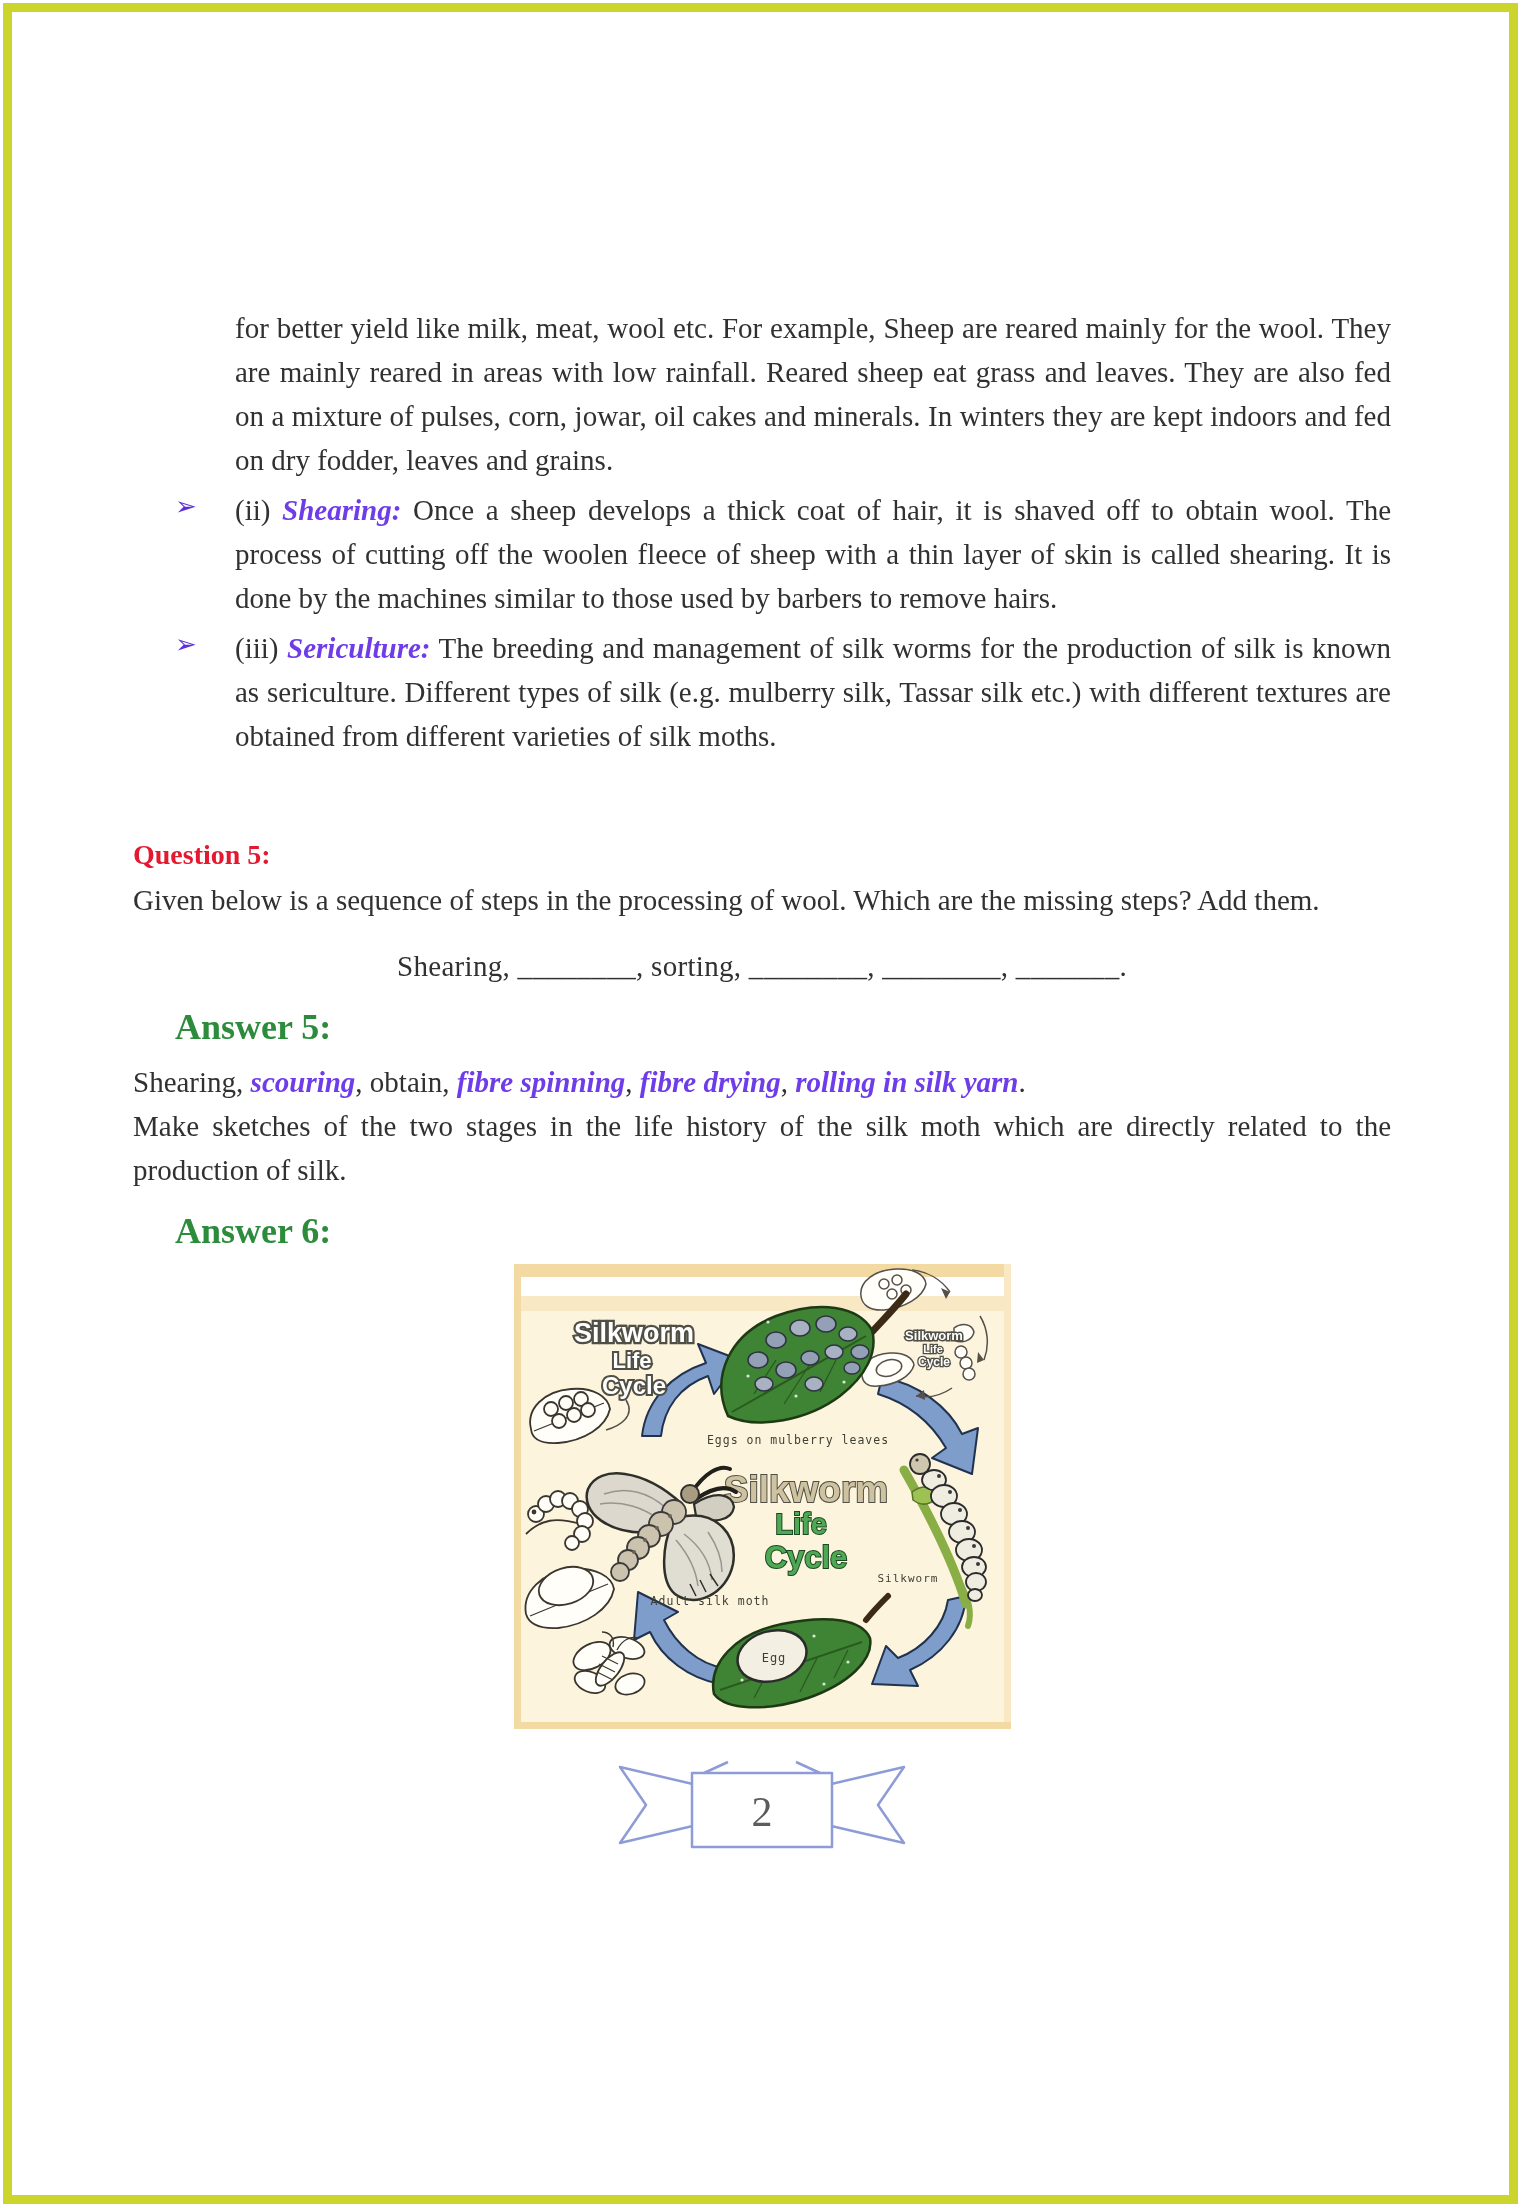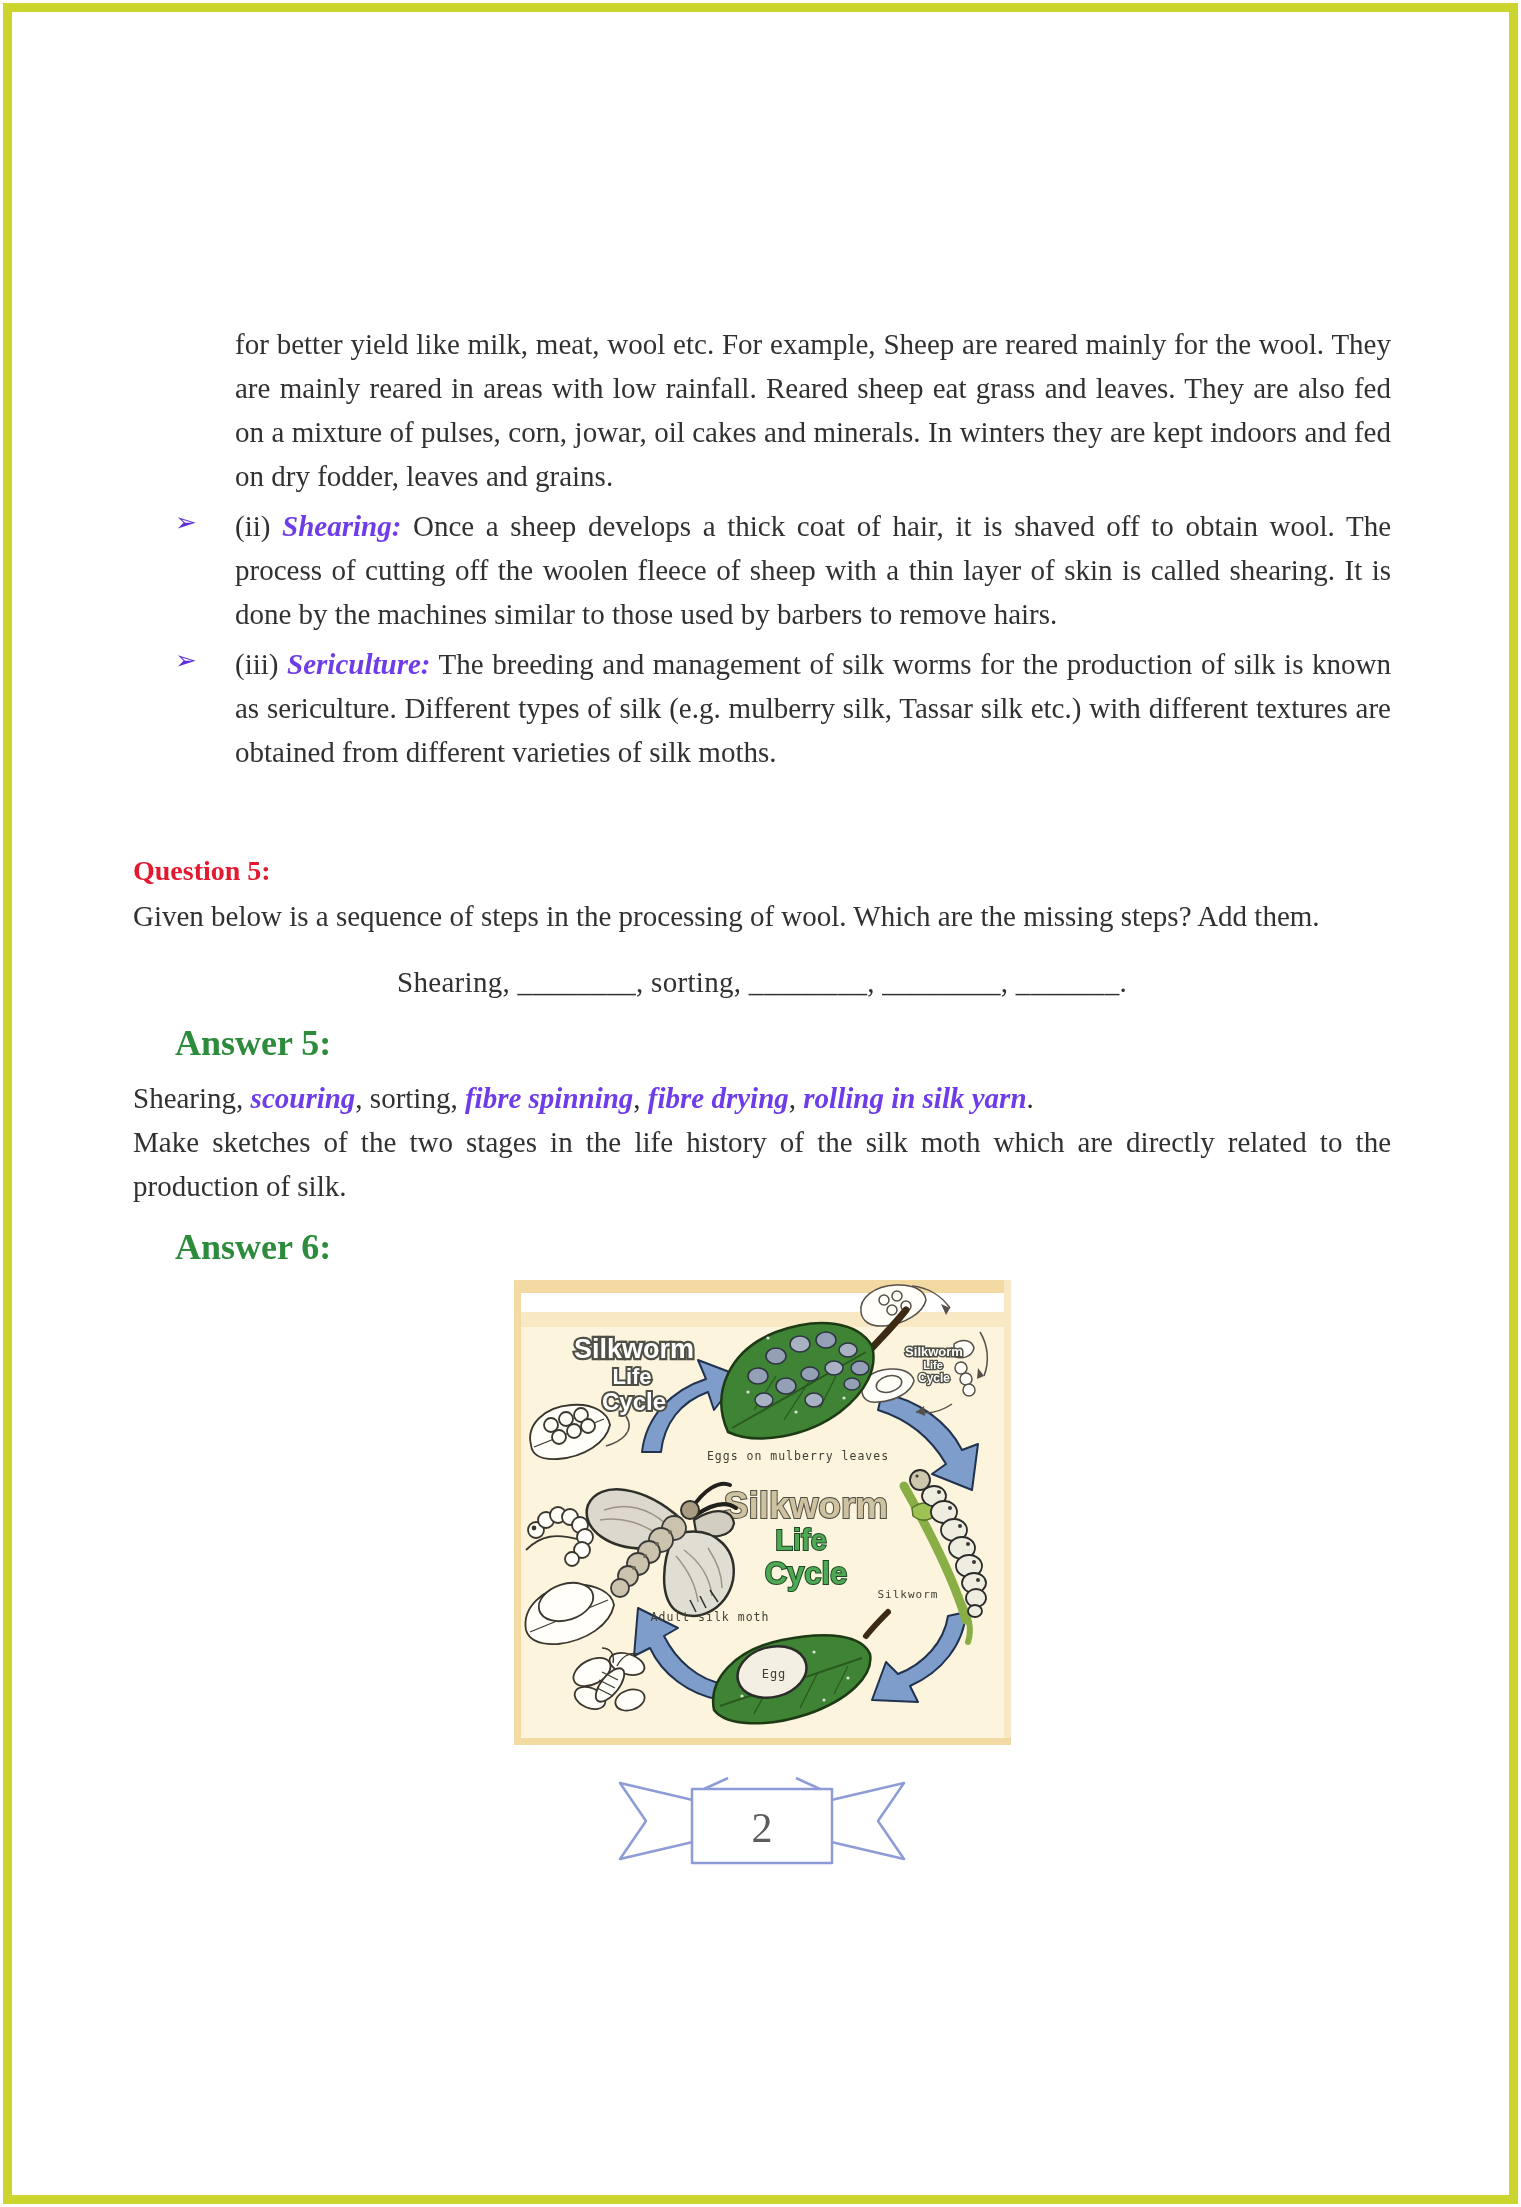--- a/index.html
+++ b/index.html
@@ -1,21 +1,21 @@
 <!DOCTYPE html>
 <html><head>
 <meta charset="utf-8">
 <style>
   html,body{margin:0;padding:0;}
   body{
     width:1521px;height:2207px;position:relative;background:#ffffff;
     font-family:"Liberation Serif", serif;color:#313131;overflow:hidden;
   }
   .page-border{position:absolute;inset:3px;border:9px solid #ccd42e;pointer-events:none;z-index:5;}
-  .content{position:absolute;left:133px;top:16px;width:1258px;}
+  .content{position:absolute;left:133px;top:0;width:1258px;}
   .para{font-size:29px;line-height:44px;margin:0;text-align:justify;color:#313131;}
   .intro{margin-top:306px;margin-left:102px;}
   .bullet{position:relative;padding-left:102px;margin-top:6px;}
   .bullet .marker{
     position:absolute;left:42px;top:3px;color:#5d2fd8;
     font-size:26px;font-family:"DejaVu Sans", sans-serif;
   }
   .term{color:#6f3cea;font-style:italic;font-weight:600;}
   .q-heading{color:#e4182e;font-size:28px;line-height:46px;font-weight:bold;margin:74px 0 0 0;}
   .q-body{margin-top:0;}
@@ -47,21 +47,21 @@
   <div class="bullet">
     <span class="marker">➢</span>
     <p class="para"><span>(iii) </span><span class="term">Sericulture:</span><span> The breeding and management of silk worms for the production of silk is known as sericulture. Different types of silk (e.g. mulberry silk, Tassar silk etc.) with different textures are obtained from different varieties of silk moths.</span></p>
   </div>
 
   <h2 class="q-heading">Question 5:</h2>
   <p class="para q-body">Given below is a sequence of steps in the processing of wool. Which are the missing steps? Add them.</p>
   <p class="para seq">Shearing, ________, sorting, ________, ________, _______.</p>
 
   <h3 class="a-heading">Answer 5:</h3>
-  <p class="para a-body"><span>Shearing, </span><span class="em">scouring</span><span>, sorting, </span><span class="em">fibre spinning</span><span>, </span><span class="em">fibre drying</span><span>, </span><span class="em">rolling in silk yarn</span><span>.</span></p>
+  <p class="para a-body"><span>Shearing, </span><span class="em">scouring</span><span>, obtain, </span><span class="em">fibre spinning</span><span>, </span><span class="em">fibre drying</span><span>, </span><span class="em">rolling in silk yarn</span><span>.</span></p>
 
   <p class="para q-body">Make sketches of the two stages in the life history of the silk moth which are directly related to the production of silk.</p>
 
   <h3 class="a-heading">Answer 6:</h3>
 
   <div class="figure-wrap">
     <svg width="497" height="465" viewBox="0 0 497 465">
 
       <rect width="497" height="465" fill="#fcf4dd"></rect>
       <rect width="497" height="13" fill="#f3d9a2"></rect>

